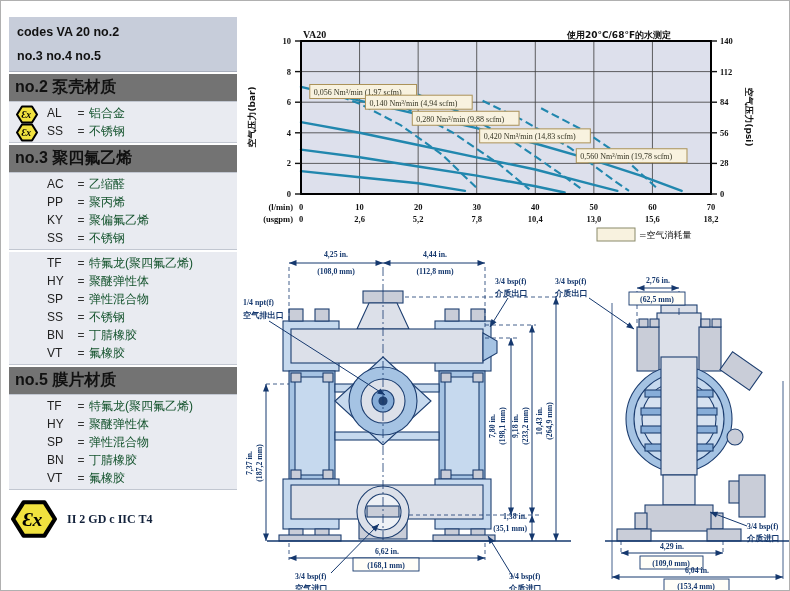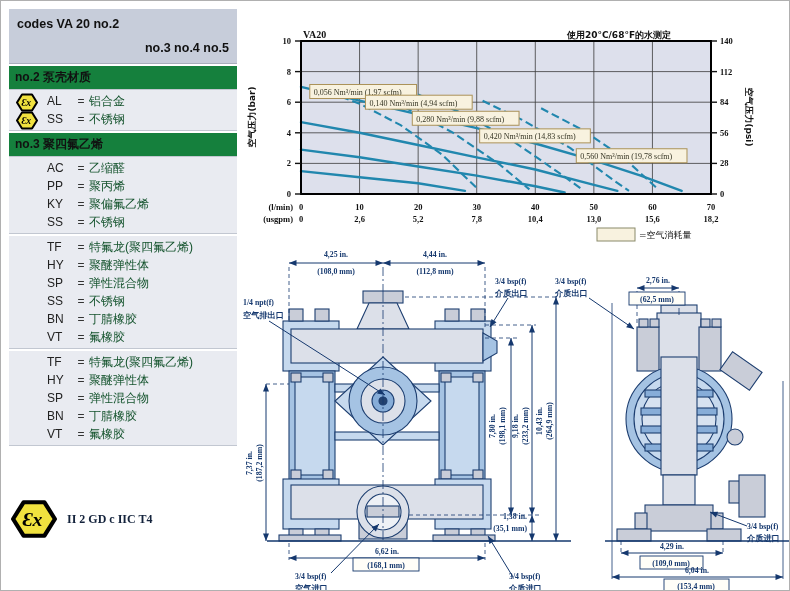--- a/index.html
+++ b/index.html
@@ -1,22 +1,22 @@
 <!DOCTYPE html>
 <html><head>
 <meta charset="utf-8">
 <style>
   html,body{margin:0;padding:0;background:#888;}
   .page{position:relative;width:790px;height:591px;background:#fff;border:1px solid #b0b0b0;box-sizing:border-box;overflow:hidden;font-family:"Liberation Sans",sans-serif;}
   
   .sidebar{position:absolute;left:8px;top:8px;width:228px;}
-  .hd{background:#c7cdda;font-weight:bold;font-size:12.5px;color:#111;padding:7px 8px;border-bottom:1px solid #a8aebc;margin-bottom:2px;}
+  .hd{background:#c7cdda;font-weight:bold;font-size:12.5px;color:#111;padding:7px 8px;border-bottom:1px solid #a8aebc;margin-bottom:2px;margin-top:8px;}
   .hd div{line-height:16px;}
-  .hd div + div{margin-top:8px;text-align:right;}
-  .sec-title{background:#15803d;font-weight:bold;font-size:12px;color:#111;padding:3px 6px;border-bottom:1px solid #c2c7d1;}
+  .hd div + div{margin-top:8px;}
+  .sec-title{background:#737373;font-weight:bold;font-size:16px;color:#111;padding:3px 6px;border-bottom:1px solid #c2c7d1;}
   .sec-items{background:#e9ebf1;padding:2px 0;margin-bottom:2px;border-bottom:1px solid #c2c7d1;}
   .srow{position:relative;display:flex;align-items:center;padding:2px 6px 2px 38px;font-size:12px;color:#222;line-height:14px;}
   .scode{width:26px;}
   .seq{width:16px;text-align:center;color:#333;}
   .sval{color:#14532d;}
   .exs{position:absolute;left:7px;top:1px;width:22px;height:19px;}
   .atex{position:absolute;left:10px;top:498px;display:flex;align-items:center;}
   .atex svg{width:46px;height:40px;}
   .atex-t{font:bold 12px "Liberation Serif",serif;color:#14233c;margin-left:10px;}
   
@@ -128,20 +128,21 @@
             <span class="scode">BN</span>
             <span class="seq">=</span>
             <span class="sval">丁腈橡胶</span>
           </div>
           <div class="srow">
             <span class="scode">VT</span>
             <span class="seq">=</span>
             <span class="sval">氟橡胶</span>
           </div>
         </div>
+        <div class="sec-title">no.5 膜片材质</div>
         <div class="sec-items">
           <div class="srow">
             <span class="scode">TF</span>
             <span class="seq">=</span>
             <span class="sval">特氟龙(聚四氟乙烯)</span>
           </div>
           <div class="srow">
             <span class="scode">HY</span>
             <span class="seq">=</span>
             <span class="sval">聚醚弹性体</span>

